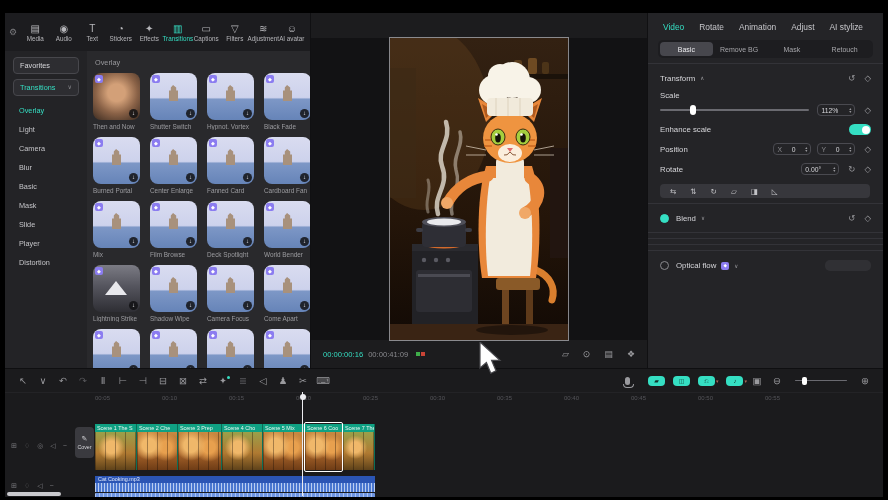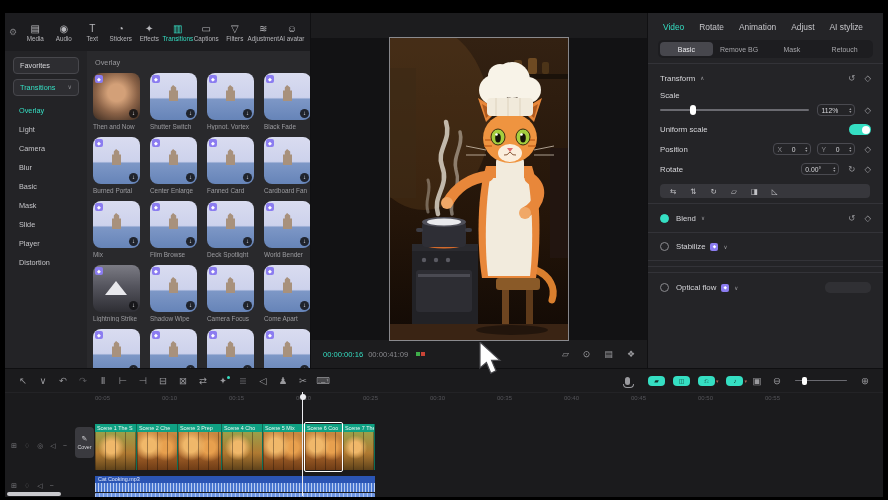--- a/index.html
+++ b/index.html
@@ -508,21 +508,21 @@
         <span>112%</span>
         <span class="stepper">
             <span>▴</span>
             <span>▾</span>
           </span>
       </span>
       <span class="ic-btn">◇</span>
     </div>
 
     <div class="row">
-      <span>Uniform scale</span>
+      <span>Enhance scale</span>
       <span class="spacer"></span>
       <span class="toggle">
           <i></i>
         </span>
     </div>
 
     <div class="row">
       <span>Position</span>
       <span class="spacer"></span>
       <span class="val-box">
@@ -570,27 +570,20 @@
     <div id="sections">
         <div class="row">
           <span class="chk on"></span>
           <span>Blend</span>
           <span class="sec-caret">∨</span>
           <span class="spacer"></span>
           <span class="ic-btn">↺</span>
           <span class="ic-btn">◇</span>
         </div>
         <div class="divider"></div>
-        <div class="row">
-          <span class="chk"></span>
-          <span>Stabilize</span>
-          <span class="vip-badge">◆</span>
-          <span class="sec-caret">∨</span>
-          <span class="spacer"></span>
-        </div>
         <div class="divider"></div>
         <div class="divider"></div>
         <div class="divider"></div>
         <div class="row">
           <span class="chk"></span>
           <span>Optical flow</span>
           <span class="vip-badge">◆</span>
           <span class="sec-caret">∨</span>
           <span class="spacer"></span>
           <span class="ghost-btn"></span>

